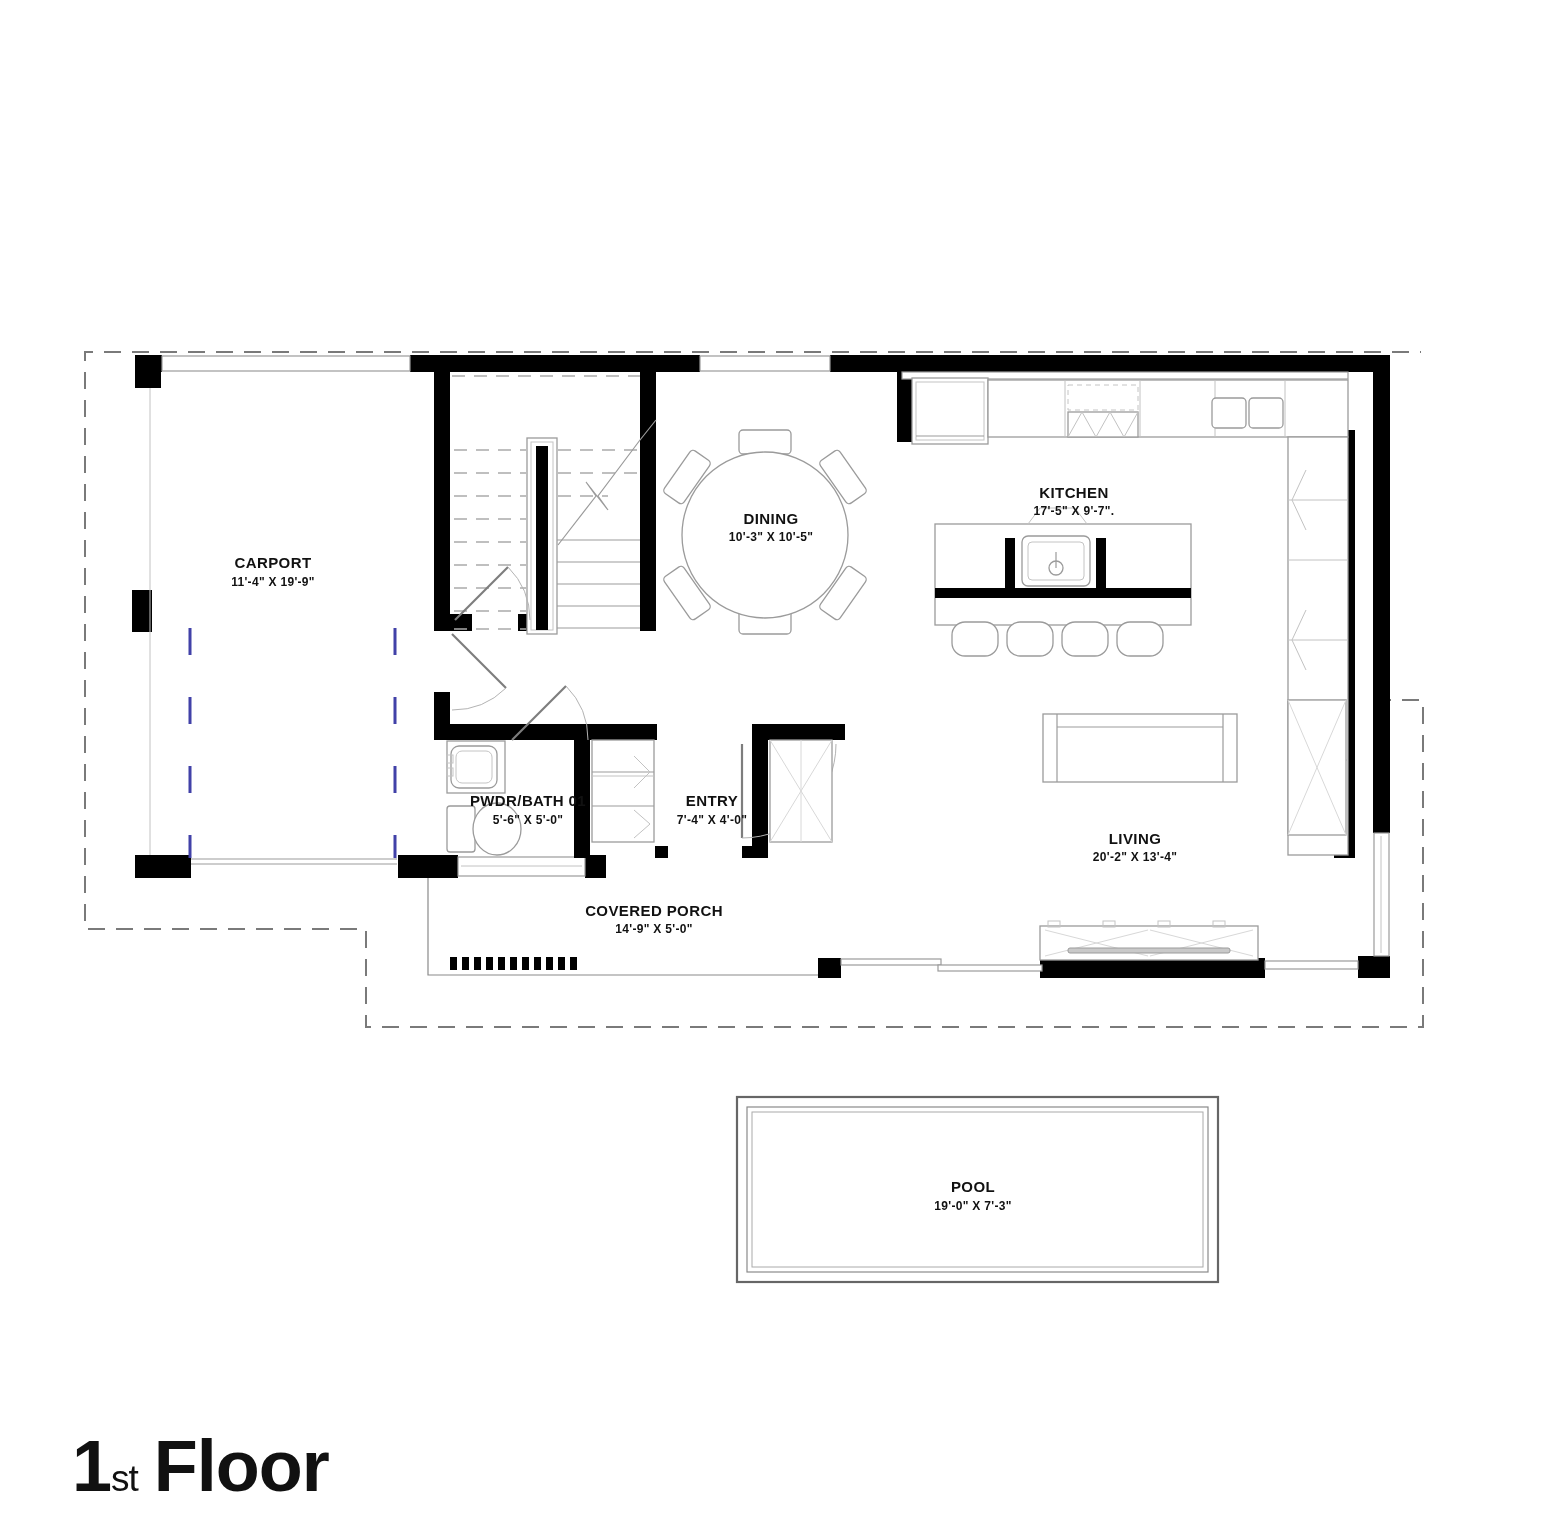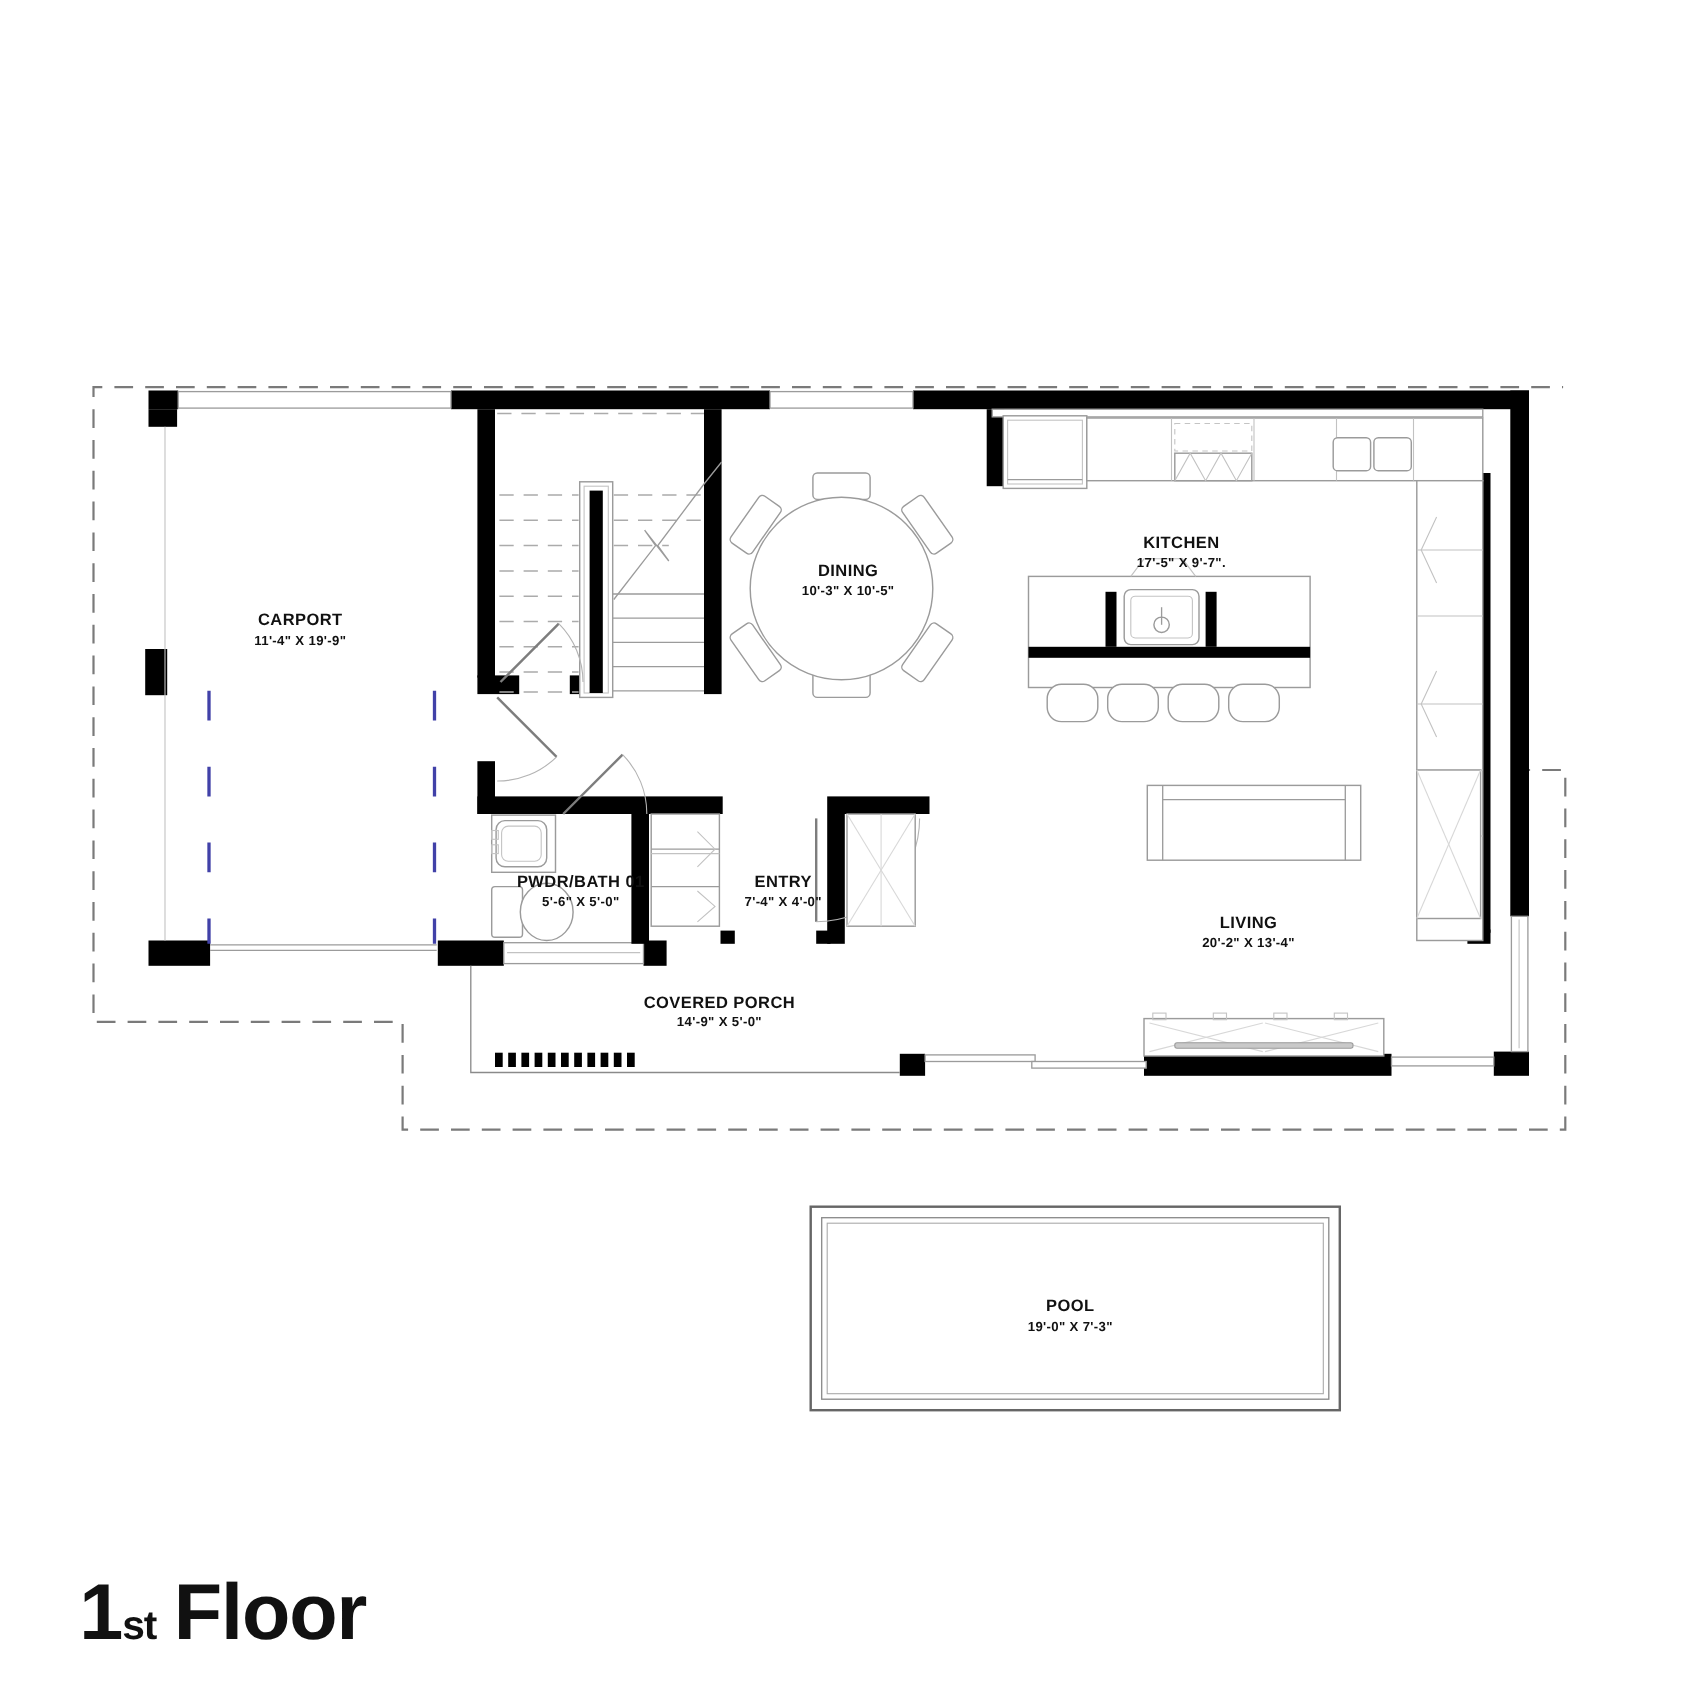--- a/index.html
+++ b/index.html
@@ -24,21 +24,21 @@
   .pool-outer{fill:#fff;stroke:#666;stroke-width:2.2;}
   .pool-mid{fill:none;stroke:#8a8a8a;stroke-width:1.2;}
   .pool-in{fill:none;stroke:#aaa;stroke-width:1;}
   .roomname{font-family:"Liberation Sans",sans-serif;font-weight:bold;font-size:15px;
             fill:var(--text,#111);letter-spacing:.4px;text-anchor:middle;}
   .roomdims{font-family:"Liberation Sans",sans-serif;font-weight:bold;font-size:12px;
             fill:var(--text,#111);letter-spacing:.3px;text-anchor:middle;}
   
   .sheet-title{position:absolute;left:72px;top:1430px;color:var(--text,#111);
                font-weight:bold;font-size:72px;letter-spacing:-1px;line-height:1;}
-  .sheet-title .ord{font-size:37px;font-weight:bold;}
+  .sheet-title .ord{font-size:37px;font-weight:normal;}
   .sheet-title .word{margin-left:16px;}
 </style>
 </head>
 <body>
 
 <div class="stage">
 <svg width="1545" height="1536" viewBox="0 0 1545 1536">
 
   <g>
     <path class="boundary" d="M 1374,700 H 1423 V 1027 H 366 V 929 H 85 V 352 H 1421"></path>

